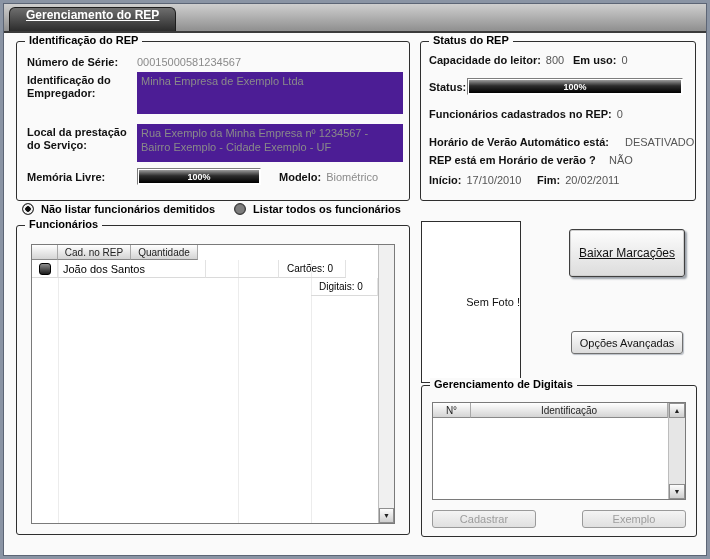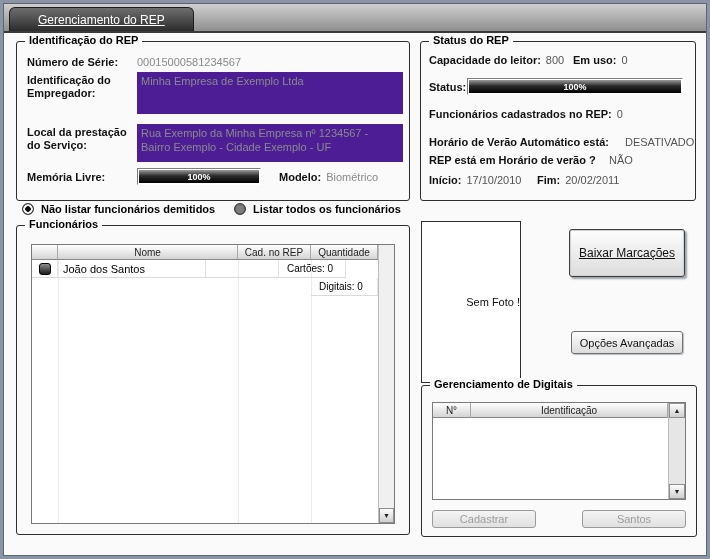--- a/index.html
+++ b/index.html
@@ -3,22 +3,22 @@
 <meta charset="utf-8">
 <style>
   * { margin:0; padding:0; box-sizing:border-box; }
   body { font-family:"Liberation Sans", sans-serif; background:#ffffff; }
 
   .window { position:relative; width:710px; height:559px; background:#8a94a4; padding:3px; }
   .inner  { width:100%; height:100%; display:flex; flex-direction:column; border:1px solid #5c6575; background:#fafafa; }
 
   
   .tabstrip { position:relative; height:29px; background:linear-gradient(180deg,#cfcfcf,#8f8f8f); border-bottom:2px solid #3a3a3a; flex:0 0 auto; }
-  .tab { position:absolute; left:5px; top:3px; bottom:0; padding:0 28px; display:flex; align-items:center;
-         background:linear-gradient(180deg,#6e6e6e,#2c2c2c); color:#fff; font-weight:normal; font-size:12px;
+  .tab { position:absolute; left:5px; top:3px; bottom:0; padding:0 16px; display:flex; align-items:flex-start;
+         background:linear-gradient(180deg,#6e6e6e,#2c2c2c); color:#fff; font-weight:bold; font-size:12px;
          border:1px solid #1d1d1d; border-bottom:none; border-radius:6px 6px 0 0; }
   .tab span { text-decoration:underline; }
 
   .content { position:relative; flex:1; background:#fafafa; }
 
   
   .group { position:absolute; border:1px solid #2e2e2e; border-radius:3px; }
   .legend { position:absolute; top:-8px; left:8px; padding:0 4px; background:#fafafa; font-size:11px; font-weight:bold; white-space:nowrap; }
 
   .line { position:absolute; display:flex; gap:5px; font-size:11px; white-space:nowrap; align-items:baseline; }
@@ -161,21 +161,20 @@
         <span class="radio sel"></span>
         <span>Não listar funcionários demitidos</span>
       </div>
 
       <div class="group" style="left:12px;top:192px;width:394px;height:310px;">
         <span class="legend">Funcionários</span>
 
         <div class="grid" style="left:14px;top:18px;width:364px;height:280px;">
           <div class="ghead">
             <div class="gh" style="width:26px;"></div>
-            <div class="gh" style="width:180px;">Nome</div>
             <div class="gh" style="width:73px;">Cad. no REP</div>
             <div class="gh" style="width:67px;">Quantidade</div>
           </div>
 
           <div class="colsep" style="left:26px;top:15px;bottom:0;"></div>
           <div class="colsep" style="left:206px;top:15px;bottom:0;"></div>
           <div class="colsep" style="left:279px;top:15px;bottom:0;"></div>
 
           <div class="grow" style="left:0;top:15px;height:18px;width:346px;">
             <div class="gc" style="width:26px;justify-content:center;">
@@ -219,19 +218,19 @@
             <div class="sbtn up">▲</div>
             <div class="strack"></div>
             <div class="sbtn down">▼</div>
           </div>
         </div>
 
         <button class="btn disabled" style="left:10px;top:124px;width:104px;height:18px;">
           <span>Cadastrar</span>
         </button>
         <button class="btn disabled" style="left:160px;top:124px;width:104px;height:18px;">
-          <span>Santos</span>
+          <span>Exemplo</span>
         </button>
       </div>
 
     </div>
   </div>
 </div>
 
 </body></html>

